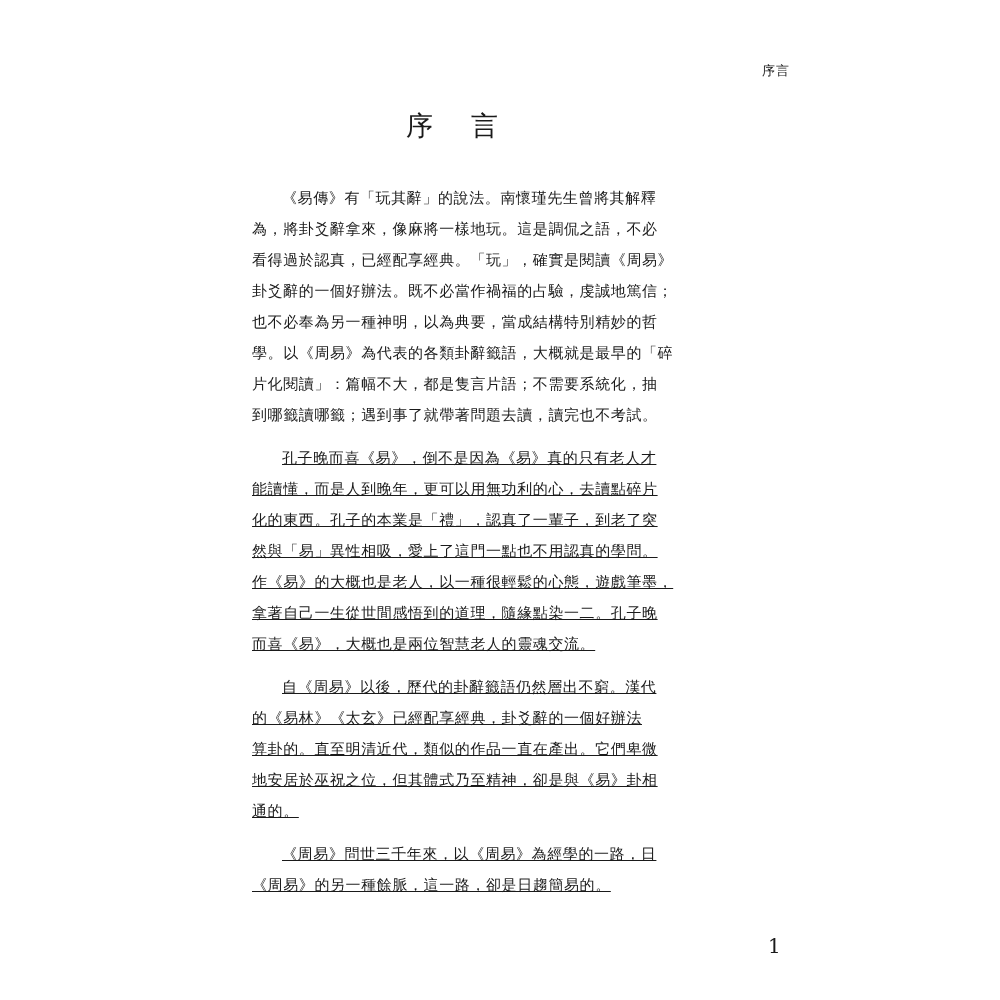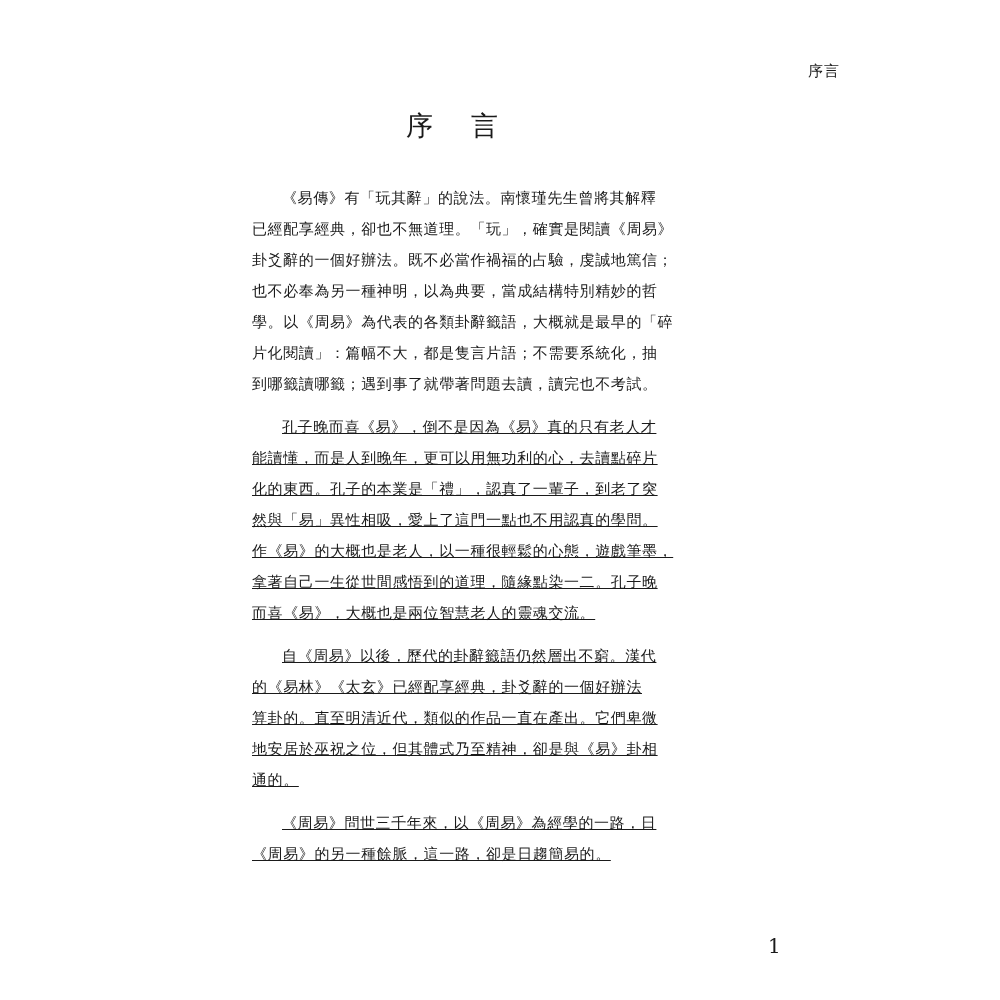--- a/index.html
+++ b/index.html
@@ -1,18 +1,18 @@
 <!DOCTYPE html>
 <html><head>
   <meta charset="utf-8">
   <style>
     html, body { margin: 0; padding: 0; background: #ffffff; }
     body { width: 1000px; height: 1000px; position: relative; overflow: hidden;
            font-family: "DejaVu Serif", "Liberation Serif", serif; color: #1a1a1a; }
-    .running-header { position: absolute; top: 62px; left: 762px; font-size: 15px; letter-spacing: 1px; margin-left: 46px; }
+    .running-header { position: absolute; top: 62px; left: 762px; font-size: 13px; letter-spacing: 1px; }
     .title { position: absolute; top: 108px; left: 0; width: 904px; text-align: center;
              font-size: 27px; letter-spacing: 0; }
     .title span { display: inline-block; }
     .title .gap { width: 38px; }
     .body { position: absolute; top: 183px; left: 252px; width: 520px; }
     .para { font-size: 15px; line-height: 31px; text-indent: 2em; margin: 0;
             letter-spacing: 0.6px; text-align: justify; word-break: break-all; }
     .para + .para { margin-top: 12px; text-decoration: underline; }
     .line { display: block; white-space: nowrap; }
     .line.first { padding-left: 2em; }
@@ -24,21 +24,22 @@
 
 <div class="running-header">序言</div>
 
 <div class="title">
   <span>序</span><span class="gap"></span><span>言</span>
 </div>
 
 <div class="body">
   <p class="para lines">
     <span class="line first">《易傳》有「玩其辭」的說法。南懷瑾先生曾將其解釋</span>
-    <span class="line">已經配享經典，卻也不無道理。「玩」，確實是閱讀《周易》</span>
+    <span class="line">為，將卦爻辭拿來，像麻將一樣地玩。這是調侃之語，不必</span>
+    <span class="line">看得過於認真，已經配享經典。「玩」，確實是閱讀《周易》</span>
     <span class="line">卦爻辭的一個好辦法。既不必當作禍福的占驗，虔誠地篤信；</span>
     <span class="line">也不必奉為另一種神明，以為典要，當成結構特別精妙的哲</span>
     <span class="line">學。以《周易》為代表的各類卦辭籤語，大概就是最早的「碎</span>
     <span class="line">片化閱讀」：篇幅不大，都是隻言片語；不需要系統化，抽</span>
     <span class="line">到哪籤讀哪籤；遇到事了就帶著問題去讀，讀完也不考試。</span>
   </p>
   <p class="para lines">
     <span class="line first">孔子晚而喜《易》，倒不是因為《易》真的只有老人才</span>
     <span class="line">能讀懂，而是人到晚年，更可以用無功利的心，去讀點碎片</span>
     <span class="line">化的東西。孔子的本業是「禮」，認真了一輩子，到老了突</span>

